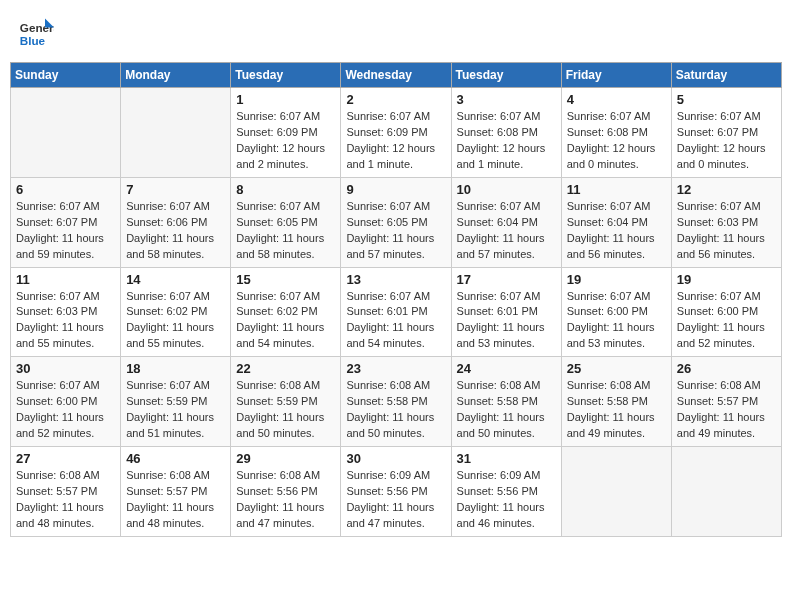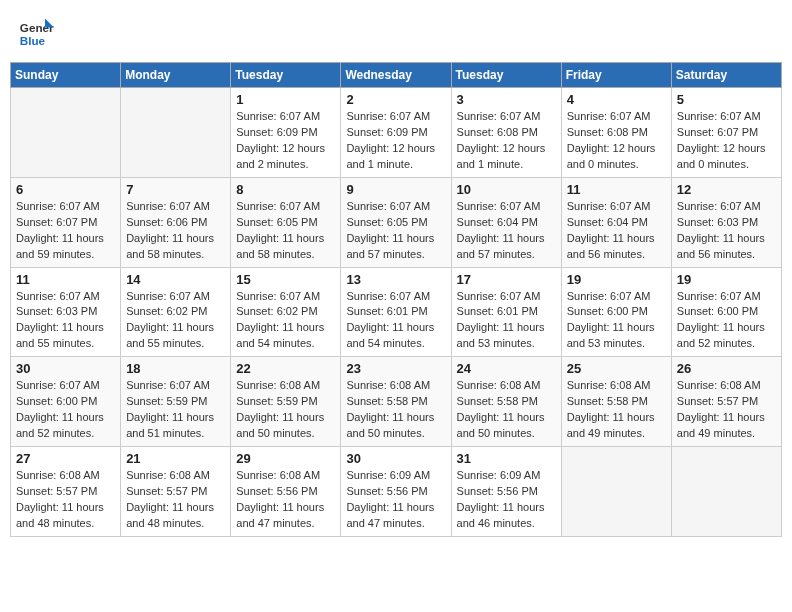--- a/index.html
+++ b/index.html
@@ -222,21 +222,21 @@
           <span class="day-num">26</span>
           <div class="cell-info">Sunrise: 6:08 AM<br>Sunset: 5:57 PM<br>Daylight: 11 hours and 49 minutes.</div>
         </td>
       </tr>
       <tr>
         <td>
           <span class="day-num">27</span>
           <div class="cell-info">Sunrise: 6:08 AM<br>Sunset: 5:57 PM<br>Daylight: 11 hours and 48 minutes.</div>
         </td>
         <td>
-          <span class="day-num">21</span>
+          <span class="day-num">46</span>
           <div class="cell-info">Sunrise: 6:08 AM<br>Sunset: 5:57 PM<br>Daylight: 11 hours and 48 minutes.</div>
         </td>
         <td>
           <span class="day-num">29</span>
           <div class="cell-info">Sunrise: 6:08 AM<br>Sunset: 5:56 PM<br>Daylight: 11 hours and 47 minutes.</div>
         </td>
         <td>
           <span class="day-num">30</span>
           <div class="cell-info">Sunrise: 6:09 AM<br>Sunset: 5:56 PM<br>Daylight: 11 hours and 47 minutes.</div>
         </td>

